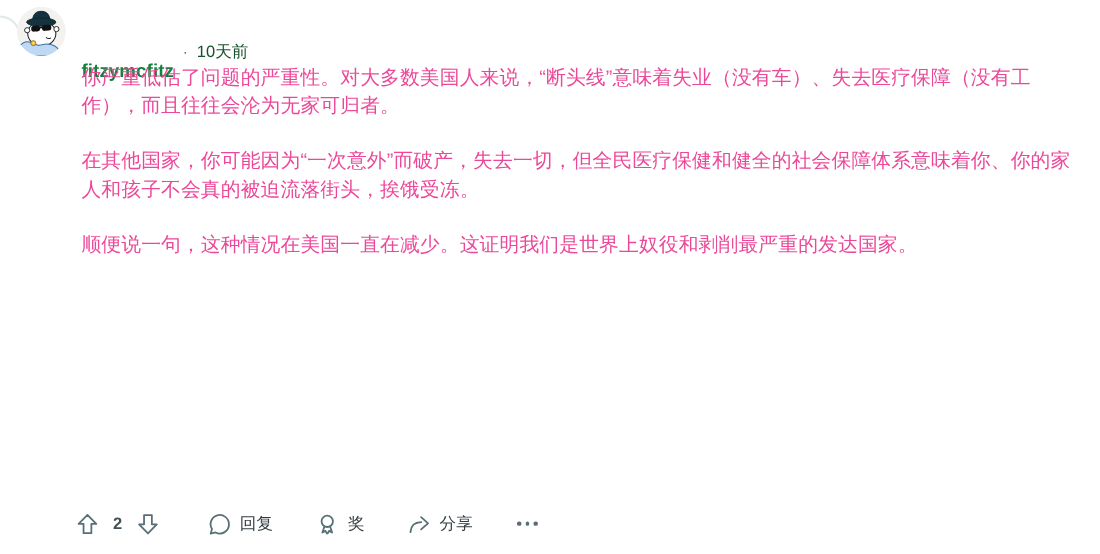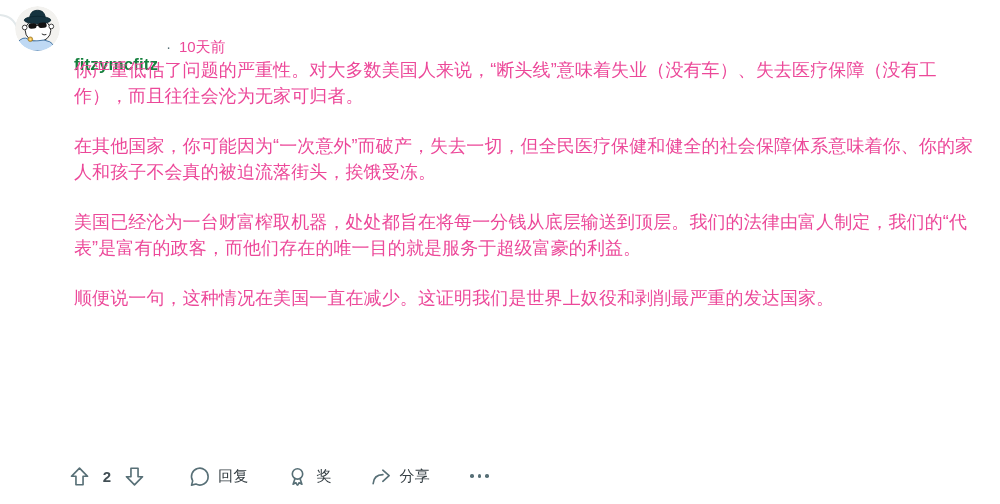--- a/index.html
+++ b/index.html
@@ -27,21 +27,21 @@
   .header {
     position: absolute; left: 74px; top: 19px;
     display: flex; align-items: center; gap: 8px;
     white-space: nowrap;
   }
   .username {
     font-size: 17px; font-weight: 700; color: #15803d;
     letter-spacing: 0.1px; cursor: pointer; margin-top: 36px;
   }
   .meta-sep { color: #576f76; font-size: 14px; }
-  .timestamp { color: #ec4899; font-size: 15px; }
+  .timestamp { color: #14532d; font-size: 15px; }
 
   
   .body {
     position: absolute; left: 74px; top: 58px;
     width: 914px;
     color: #ec4899;
     font-size: 18px; line-height: 25.5px;
     letter-spacing: 0.1px;
   }
   .body p { margin: 0 0 25px 0; }
@@ -124,21 +124,20 @@
 
   <div class="header">
     <span class="username">fitzymcfitz</span>
     <span class="meta-sep">·</span>
     <span class="timestamp">10天前</span>
   </div>
 
   <div class="body">
     <p>你严重低估了问题的严重性。对大多数美国人来说，“断头线”意味着失业（没有车）、失去医疗保障（没有工作），而且往往会沦为无家可归者。</p>
     <p>在其他国家，你可能因为“一次意外”而破产，失去一切，但全民医疗保健和健全的社会保障体系意味着你、你的家人和孩子不会真的被迫流落街头，挨饿受冻。</p>
-    <p>美国已经沦为一台财富榨取机器，处处都旨在将每一分钱从底层输送到顶层。我们的法律由富人制定，我们的“代表”是富有的政客，而他们存在的唯一目的就是服务于超级富豪的利益。</p>
     <p>顺便说一句，这种情况在美国一直在减少。这证明我们是世界上奴役和剥削最严重的发达国家。</p>
   </div>
 
   <div class="actions">
 
     <button class="act-btn">
       <svg width="23" height="23" viewBox="0 0 24 24">
         <path d="M12 3.2 L20.4 11.8 H15.7 V20.6 H8.3 V11.8 H3.6 Z" fill="none" stroke="currentColor" stroke-width="1.7" stroke-linejoin="round"></path>
       </svg>
     </button>

